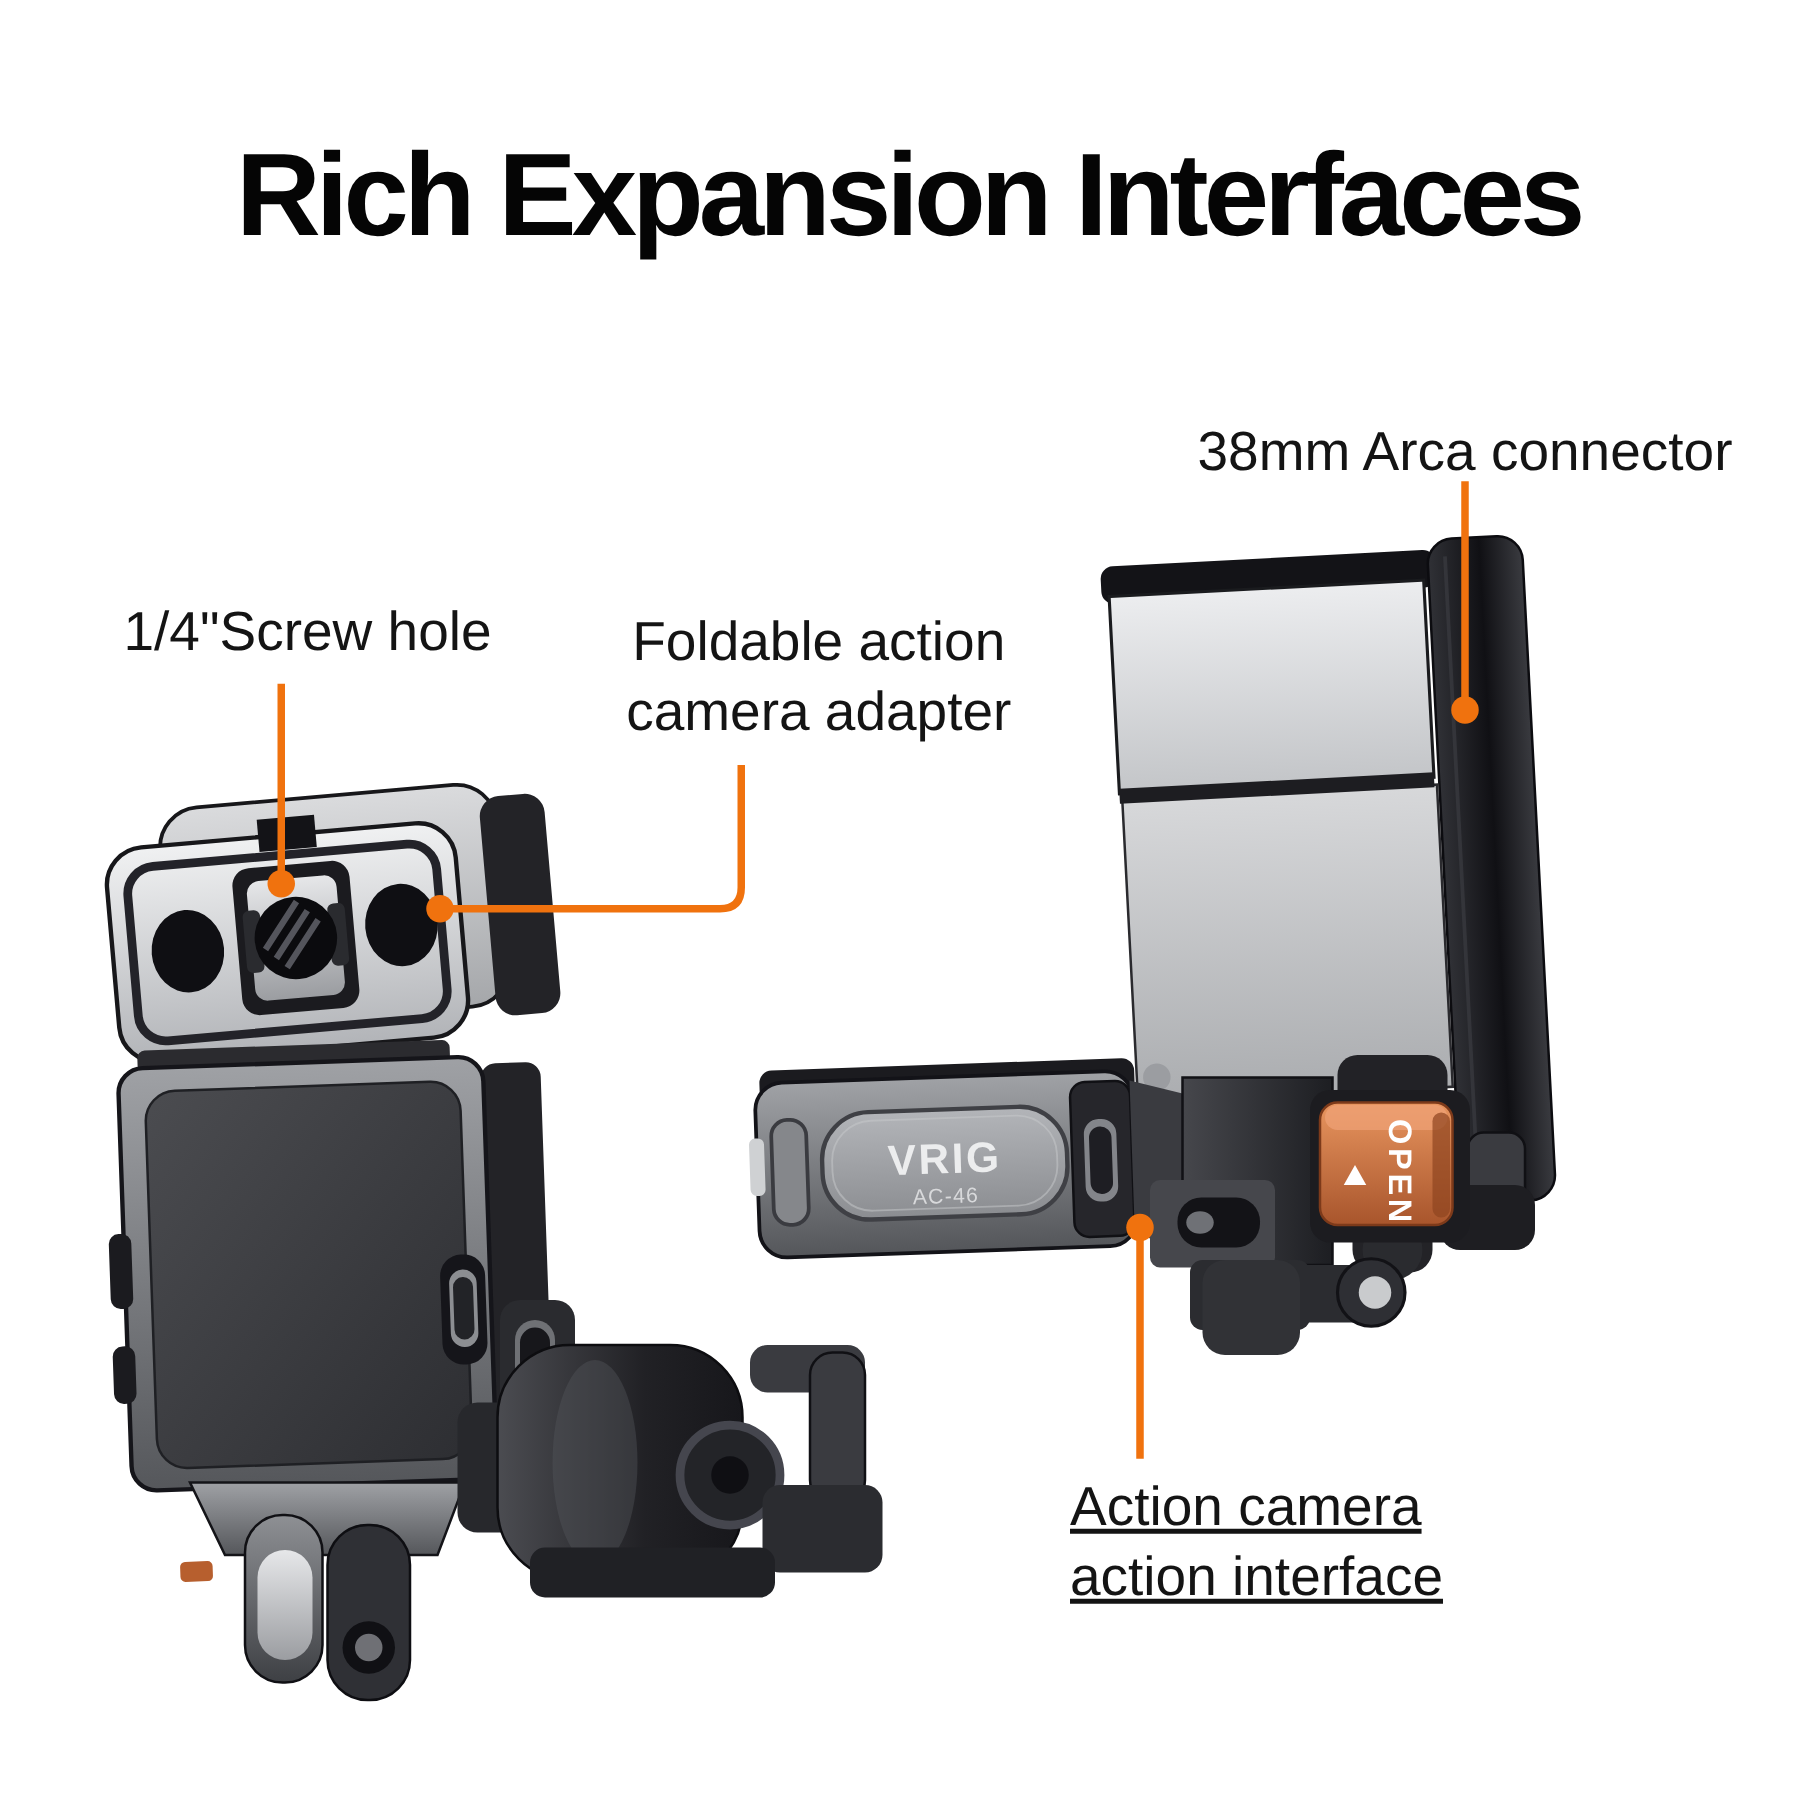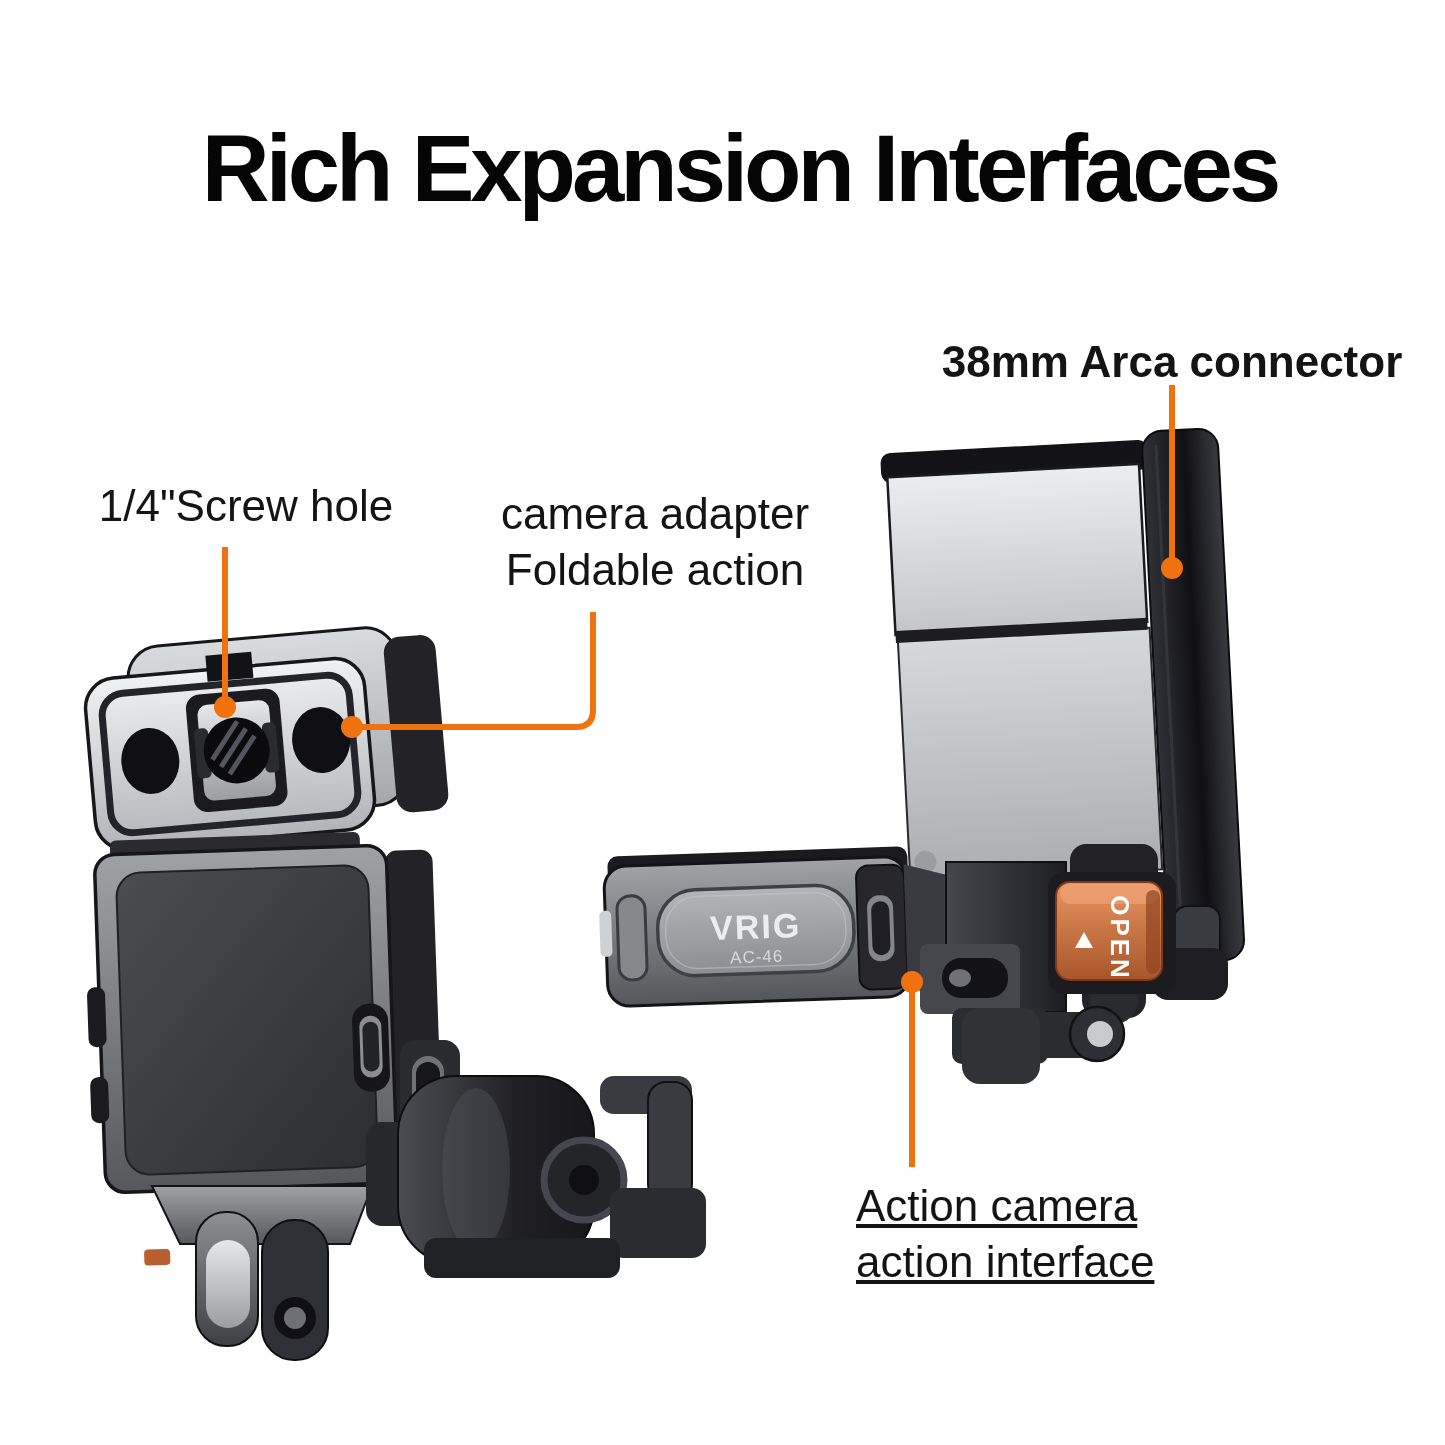--- a/index.html
+++ b/index.html
@@ -15,31 +15,31 @@
   .page-title {
     position: absolute;
     top: 98px;
     left: 50%;
     transform: translateX(-50%);
     font-size: 94px;
     font-weight: 700;
     letter-spacing: -4px;
     color: var(--title);
     white-space: nowrap;
-    margin: 17px;
+    margin: 4px;
   }
   .callout-label {
     position: absolute;
     font-size: 44px;
     font-weight: 400;
     color: var(--label);
     line-height: 56px;
     white-space: nowrap;
   }
-  .label-arca   { top: 334px;  left: 1172px; transform: translateX(-50%); text-align: center; font-weight: bold; }
+  .label-arca   { top: 334px;  left: 1172px; transform: translateX(-50%); text-align: center; }
   .label-screw  { top: 478px;  left: 246px;  transform: translateX(-50%); text-align: center; }
   .label-fold   { top: 486px;  left: 655px;  transform: translateX(-50%); text-align: center; }
   .label-action { top: 1178px; left: 856px;  text-align: left; text-decoration: underline; }
   .art { position: absolute; top: 0; left: 0; }
   .callout-stroke { stroke: var(--accent); stroke-width: 6; fill: none; }
   .callout-dot { fill: var(--accent); }
   .brand-text  { font-family: "Liberation Sans", sans-serif; font-weight: 700; }
   .model-text  { font-family: "Liberation Sans", sans-serif; }
   .open-text   { font-family: "Liberation Sans", sans-serif; font-weight: 700; }
 </style>
@@ -239,22 +239,22 @@
 
   <div class="callout-label label-arca">
     <span>38mm Arca connector</span>
   </div>
 
   <div class="callout-label label-screw">
     <span>1/4"Screw hole</span>
   </div>
 
   <div class="callout-label label-fold">
+    <div>Foldable action</div>
     <div>camera adapter</div>
-    <div>Foldable action</div>
   </div>
 
   <div class="callout-label label-action">
     <div>Action camera</div>
     <div>action interface</div>
   </div>
 
 </div>
 
 </body></html>

